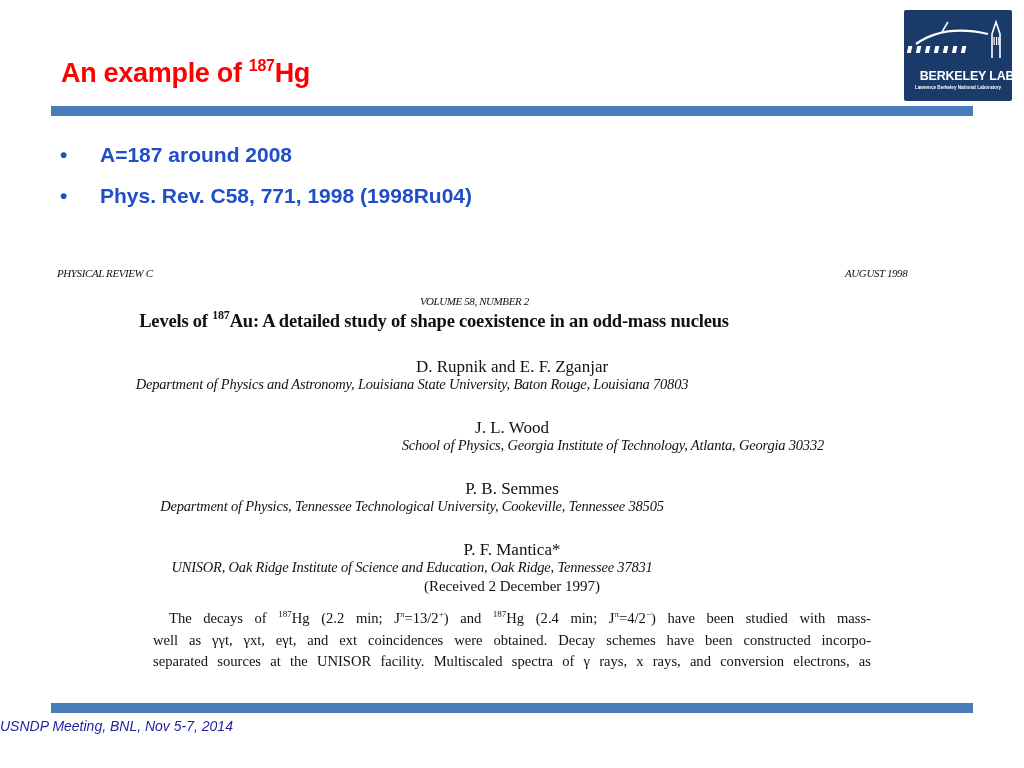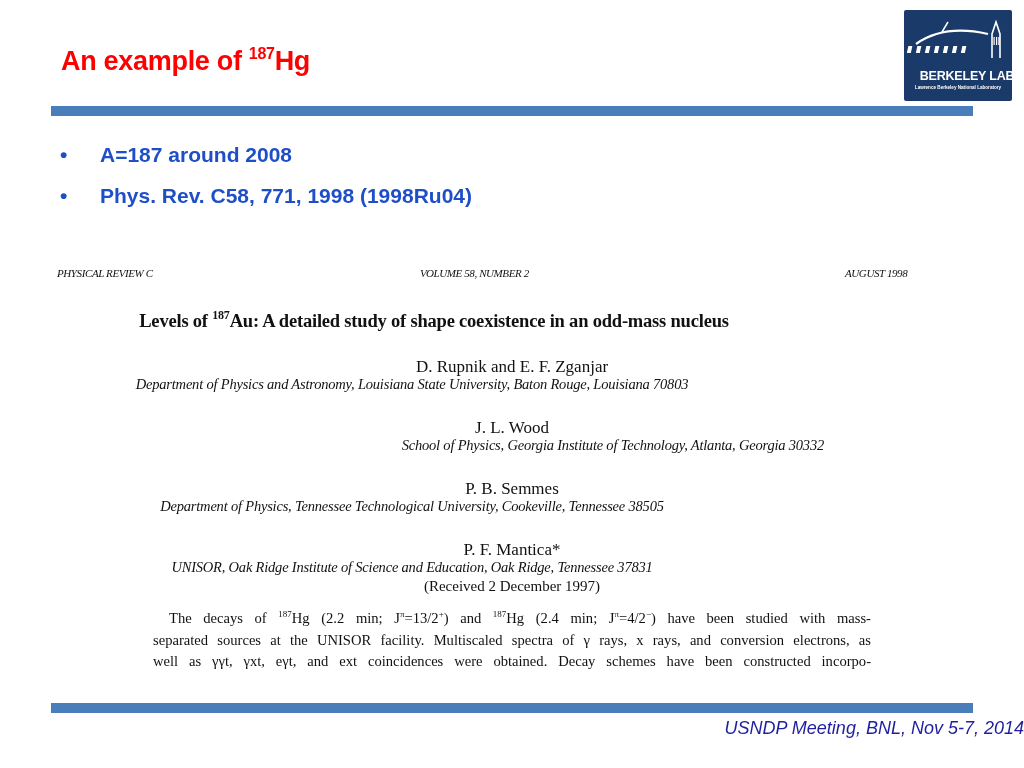--- a/index.html
+++ b/index.html
@@ -1,17 +1,17 @@
 <!DOCTYPE html>
 <html><head>
 <meta charset="utf-8">
 <style>
   html, body { margin: 0; padding: 0; background: #ffffff; }
   body { width: 1024px; height: 768px; position: relative; overflow: hidden; font-family: "Liberation Sans", sans-serif; }
-  .title { position: absolute; left: 61px; top: 46px; font-family: "Liberation Sans", sans-serif; font-weight: bold; font-size: 27px; color: #ff0000; letter-spacing: -0.3px; }
+  .title { position: absolute; left: 61px; top: 58px; font-family: "Liberation Sans", sans-serif; font-weight: bold; font-size: 27px; color: #ff0000; letter-spacing: -0.3px; }
   .title sup { font-size: 16px; vertical-align: 11px; line-height: 0; }
   .logo { position: absolute; left: 904px; top: 10px; width: 108px; height: 91px; background: #1a3a6a; border-radius: 2px; }
   .logo svg { position: absolute; left: 0; top: 0; }
   .logo .lab { position: absolute; left: 0; width: 126px; top: 59px; text-align: center; color: #fff; font-weight: bold; font-size: 12.5px; letter-spacing: -0.2px; font-family: "Liberation Sans", sans-serif; }
   .logo .sub { position: absolute; left: 0; width: 108px; top: 75px; text-align: center; color: #fff; font-size: 4.6px; font-weight: bold; font-family: "Liberation Sans", sans-serif; }
   .bar { position: absolute; left: 51px; width: 922px; height: 10px; background: #4a7ebb; }
   .bar.top { top: 106px; }
   .bar.bottom { top: 703px; }
   .bullets { position: absolute; left: 60px; top: 143px; list-style: none; margin: 0; padding: 0; }
   .bullets li { position: relative; height: 41px; font-weight: bold; font-size: 21px; color: #1f4fc8; font-family: "Liberation Sans", sans-serif; }
@@ -20,21 +20,21 @@
   .paper { position: absolute; left: 0; top: 0; width: 1024px; font-family: "Liberation Serif", serif; color: #111; }
   .hdr { position: absolute; top: 267px; font-size: 11px; letter-spacing: -0.4px; white-space: nowrap; font-style: italic; }
   .ptitle { position: absolute; left: 0; width: 868px; top: 311px; text-align: center; font-size: 18.5px; font-weight: bold; letter-spacing: -0.2px; }
   .ptitle sup { font-size: 12px; vertical-align: 8px; line-height: 0; }
   .author { position: absolute; left: 0; width: 1024px; text-align: center; font-size: 17px; }
   .affil { position: absolute; left: 0; width: 824px; text-align: center; font-size: 14.5px; font-style: italic; letter-spacing: -0.2px; }
   .abstract { position: absolute; left: 153px; width: 718px; top: 608px; font-size: 14.6px; line-height: 21.5px; text-align: justify; }
   .abstract .line { display: block; white-space: nowrap; text-align-last: justify; }
   .abstract .line.first { padding-left: 16px; }
   .abstract sup { font-size: 9px; vertical-align: 6px; line-height: 0; }
-  .footer { position: absolute; left: 0; width: 1024px; top: 718px; text-align: right; font-style: italic; font-size: 18px; color: #1f1fa0; font-family: "Liberation Sans", sans-serif; }
+  .footer { position: absolute; left: 0; width: 1024px; top: 718px; text-align: left; font-style: italic; font-size: 14px; color: #1f1fa0; font-family: "Liberation Sans", sans-serif; }
 </style>
 </head>
 <body>
 
 <div class="title"><span>An example of </span><sup>187</sup><span>Hg</span></div>
 
 <div class="logo">
   <svg width="108" height="60" viewBox="0 0 108 60">
     <path d="M12 34 Q40 14 84 24" stroke="#ffffff" stroke-width="2.2" fill="none"></path>
     <path d="M38 22 L44 12" stroke="#ffffff" stroke-width="1.5" fill="none"></path>
@@ -64,41 +64,41 @@
     <span class="txt">A=187 around 2008</span>
   </li>
   <li>
     <span class="dot">•</span>
     <span class="txt">Phys. Rev. C58, 771, 1998 (1998Ru04)</span>
   </li>
 </ul>
 
 <div class="paper">
   <div class="hdr" style="left:57px;">PHYSICAL REVIEW C</div>
-  <div class="hdr" style="left:420px;">VOLUME 58, NUMBER 2</div>
+  <div class="hdr" style="left:420px;margin-top:28px;">VOLUME 58, NUMBER 2</div>
   <div class="hdr" style="left:845px;">AUGUST 1998</div>
 
   <div class="ptitle"><span>Levels of </span><sup>187</sup><span>Au: A detailed study of shape coexistence in an odd-mass nucleus</span></div>
 
   <div class="author" style="top:357px;">D. Rupnik and E. F. Zganjar</div>
   <div class="affil" style="top:376px;">Department of Physics and Astronomy, Louisiana State University, Baton Rouge, Louisiana 70803</div>
 
   <div class="author" style="top:418px;">J. L. Wood</div>
   <div class="affil" style="top:437px;text-align:right;">School of Physics, Georgia Institute of Technology, Atlanta, Georgia 30332</div>
 
   <div class="author" style="top:479px;">P. B. Semmes</div>
   <div class="affil" style="top:498px;">Department of Physics, Tennessee Technological University, Cookeville, Tennessee 38505</div>
 
   <div class="author" style="top:540px;">P. F. Mantica*</div>
   <div class="affil" style="top:559px;">UNISOR, Oak Ridge Institute of Science and Education, Oak Ridge, Tennessee 37831</div>
 
   <div class="author" style="top:578px; font-size:15px;">(Received 2 December 1997)</div>
 
   <div class="abstract">
     <span class="line first"><span>The decays of </span><sup>187</sup><span>Hg (2.2 min; J</span><sup>π</sup><span>=13/2</span><sup>+</sup><span>) and </span><sup>187</sup><span>Hg (2.4 min; J</span><sup>π</sup><span>=4/2</span><sup>−</sup><span>) have been studied with mass-</span></span>
+    <span class="line">well as γγt, γxt, eγt, and ext coincidences were obtained. Decay schemes have been constructed incorpo-</span>
     <span class="line">separated sources at the UNISOR facility. Multiscaled spectra of γ rays, x rays, and conversion electrons, as</span>
-    <span class="line">well as γγt, γxt, eγt, and ext coincidences were obtained. Decay schemes have been constructed incorpo-</span>
   </div>
 </div>
 
 <div class="bar bottom"></div>
 
 <div class="footer">USNDP Meeting, BNL, Nov 5-7, 2014</div>
 
 </body></html>

